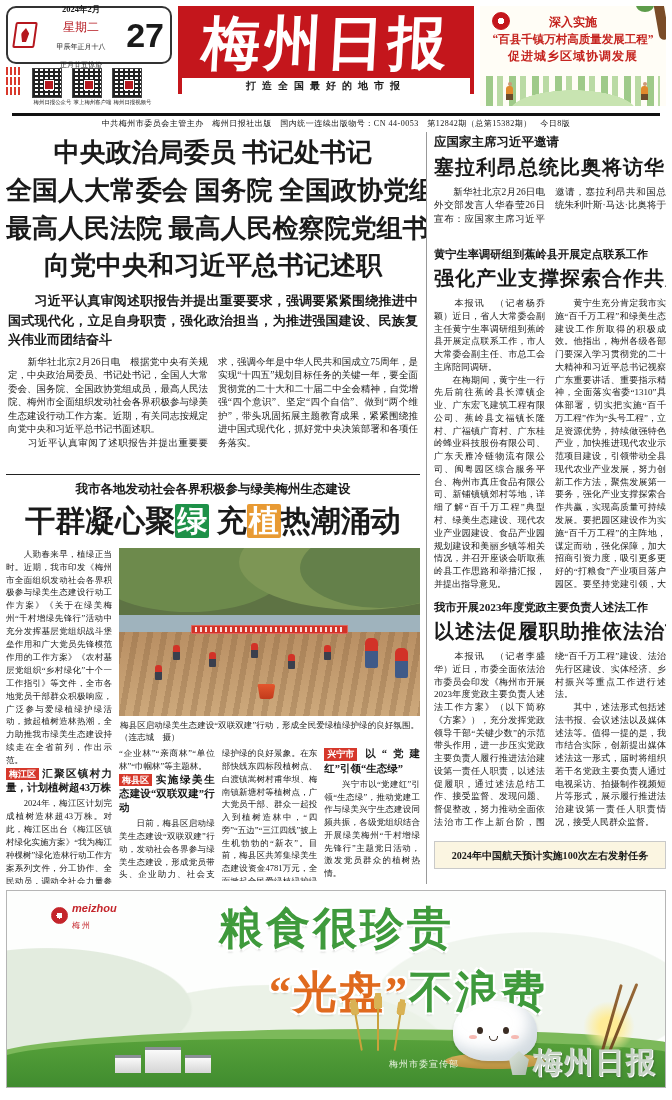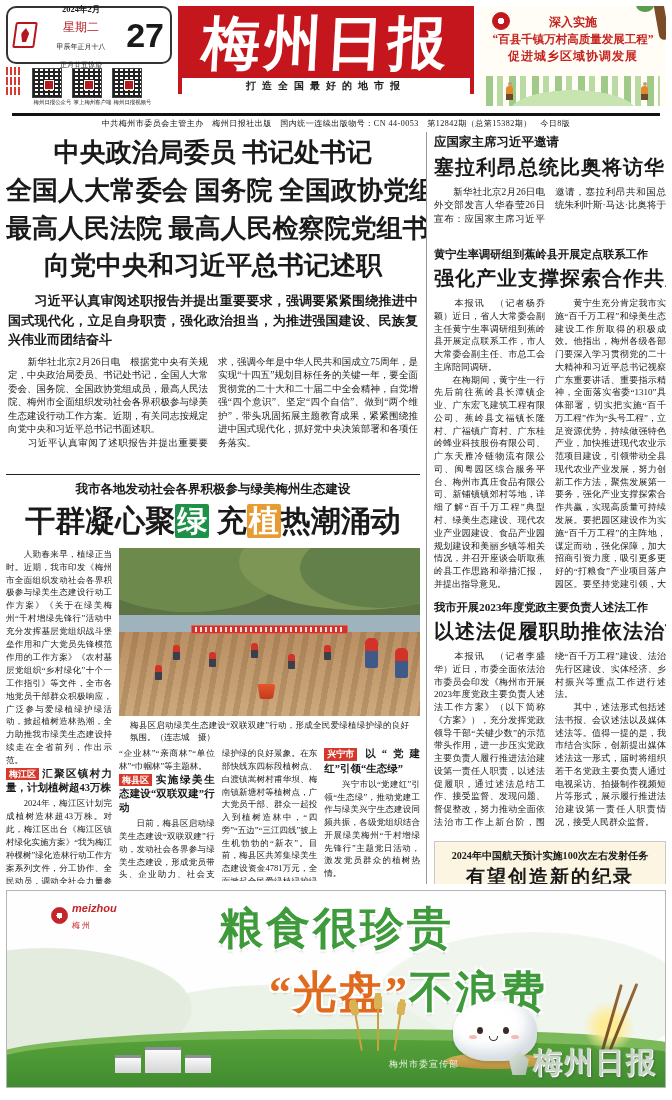--- a/index.html
+++ b/index.html
@@ -82,21 +82,21 @@
      repeating-linear-gradient(100deg,rgba(120,85,50,.25) 0 6px,transparent 6px 14px),
      linear-gradient(#b98f63,#cda97c)}
   .banner{position:absolute;left:24%;top:46%;width:52%;height:9px;background:#d23227;border-radius:1px;
      box-shadow:inset 0 0 0 1px rgba(255,255,255,.25)}
   .banner:before{content:"";position:absolute;inset:2px 4px;background:repeating-linear-gradient(90deg,rgba(255,255,255,.85) 0 2px,transparent 2px 5px)}
   .person{position:absolute;width:7px;height:15px;border-radius:3px 3px 1px 1px;background:linear-gradient(#d23227 0 48%,#3a3f4d 48%)}
   .p1{left:18%;top:58%}.p2{left:30%;top:62%}.p3{left:44%;top:57%}.p4{left:56%;top:63%}.p5{left:68%;top:58%}.p6{left:12%;top:70%}
   .person.big{width:13px;height:30px;border-radius:5px 5px 2px 2px;background:linear-gradient(#d23227 0 42%,#3f5a88 42%)}
   .p7{right:14%;top:54%}.p8{right:4%;top:60%}
   .bucket{position:absolute;left:46%;bottom:10%;width:18px;height:15px;background:linear-gradient(#e4572e,#c23a1b);border-radius:2px 2px 5px 5px;clip-path:polygon(0 0,100% 0,86% 100%,14% 100%)}
-  .caption{font-size:8.5px;line-height:1.4;margin:4px 11px;text-align:justify}
+  .caption{font-size:8.5px;line-height:1.4;margin:4px 1px;text-align:justify}
   .threecols{display:flex;gap:7px;height:134px;overflow:hidden}
   .tcol{flex:1;font-size:8.5px;line-height:1.5;text-align:justify;overflow:hidden}
   .tcol p{white-space:pre-line}
 
   .art{margin-bottom:9px}
   .kicker{font-weight:800;font-size:12.5px;margin:2px 0 3px}
   .kicker.small{font-size:11.5px;white-space:nowrap;transform:scale(.98);transform-origin:left}
   .art-hl{font-size:20px;font-weight:900;letter-spacing:1px;margin-bottom:5px;white-space:nowrap}
   .a1-body{height:52px}
   .a2-body{height:294px;font-size:9px}
@@ -300,21 +300,20 @@
 
       <div class="art">
         <div class="kicker small">我市开展2023年度党政主要负责人述法工作</div>
         <div class="art-hl">以述法促履职助推依法治市</div>
         <div class="body2 a3-body">　　本报讯　（记者李盛华）近日，市委全面依法治市委员会印发《梅州市开展2023年度党政主要负责人述法工作方案》（以下简称《方案》），充分发挥党政领导干部“关键少数”的示范带头作用，进一步压实党政主要负责人履行推进法治建设第一责任人职责，以述法促履职，通过述法总结工作、接受监督、发现问题、督促整改，努力推动全面依法治市工作上新台阶，围绕“百千万工程”建设、法治先行区建设、实体经济、乡村振兴等重点工作进行述法。
 　　其中，述法形式包括述法书报、会议述法以及媒体述法等。值得一提的是，我市结合实际，创新提出媒体述法这一形式，届时将组织若干名党政主要负责人通过电视采访、拍摄制作视频短片等形式，展示履行推进法治建设第一责任人职责情况，接受人民群众监督。</div>
       </div>
 
       <div class="promo-box">
         <div class="pb1">2024年中国航天预计实施100次左右发射任务</div>
-        <div class="pb2">有望创造新的纪录</div>
 
       </div>
     </div>
   </div>
 
   <div class="ad">
     <div class="ad-logo">
       <span class="ad-flower"></span>
       <span class="ad-logo-txt">
         <span class="ad-logo-en">meizhou</span><br>

